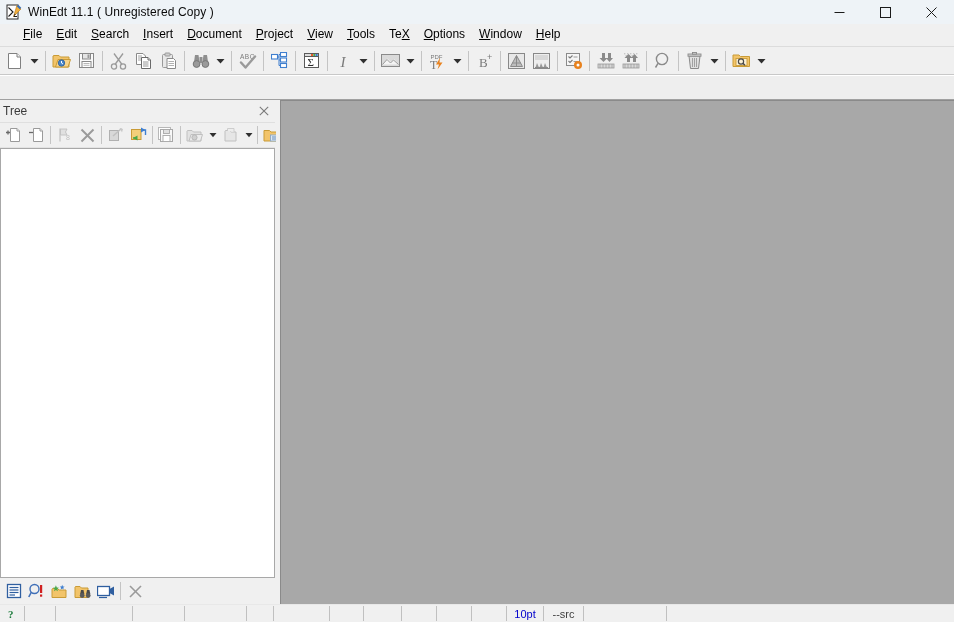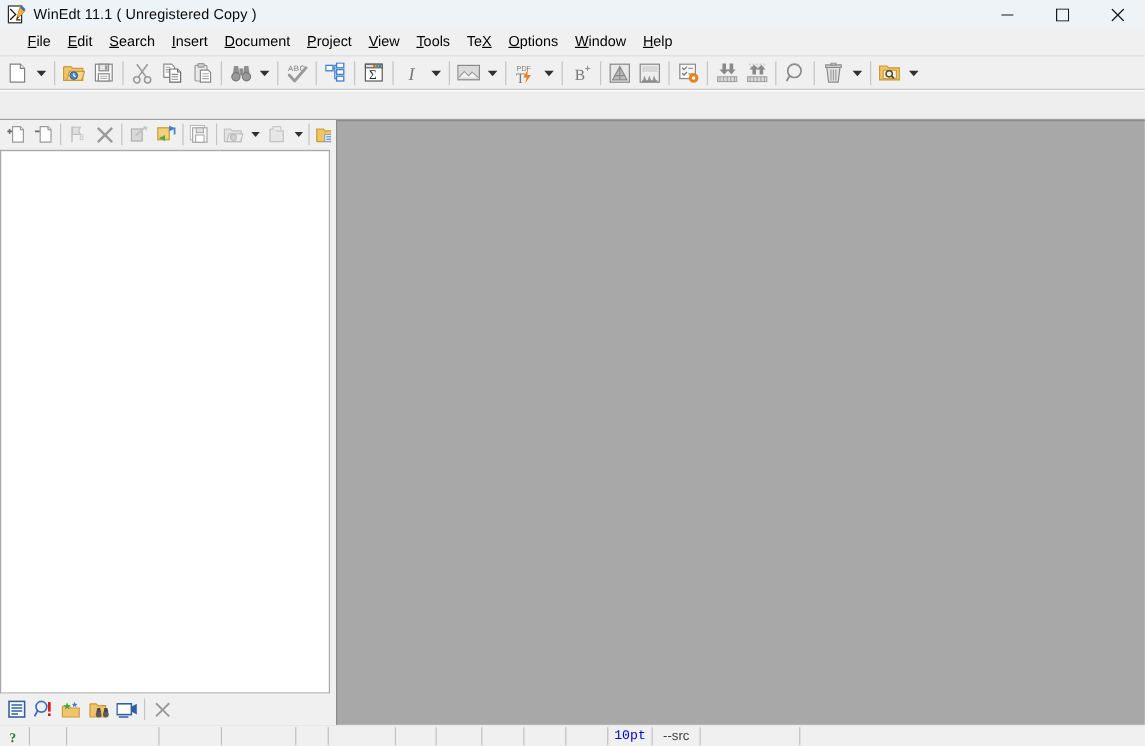--- a/index.html
+++ b/index.html
@@ -235,21 +235,21 @@
     align-items: center;
     justify-content: center;
     border-right: 1px solid #c0c0c0;
     font-size: 11px;
     color: #000;
     white-space: nowrap;
     overflow: hidden;
     flex: none;
   }
   .sb-cell.first { border-right: 1px solid #c0c0c0; }
-  .sb-accent { color: #0000cc; font-family: Liberation Mono, monospace; }
+  .sb-accent { color: #0000cc; }
   .sb-gray { color: #404040; }
 </style>
 </head>
 <body>
 
 <div id="app">
 
   <div class="titlebar">
     <div class="title-icon">
       <svg width="18" height="18" viewBox="0 0 18 18">
@@ -570,20 +570,29 @@
         </svg>
     </div>
   </div>
 
   <div class="toolbar-strip empty"></div>
 
   <div class="body-area">
 
     <div class="tree-panel">
 
+      <div class="tree-header">
+        <div class="tree-title">Tree</div>
+        <div class="tree-close">
+          <svg width="10" height="10" viewBox="0 0 10 10">
+            <line x1="0.8" y1="0.8" x2="9.2" y2="9.2" stroke="#7a7a7a" stroke-width="1.1"></line>
+            <line x1="9.2" y1="0.8" x2="0.8" y2="9.2" stroke="#7a7a7a" stroke-width="1.1"></line>
+          </svg>
+        </div>
+      </div>
 
       <div class="tree-toolbar">
         <div class="tb-btn">
           <svg width="16" height="16" viewBox="0 0 16 16">
             <path d="M4.5 1.5 L11 1.5 L13.5 4 L13.5 14.5 L4.5 14.5 Z" fill="#ffffff" stroke="#9a9a9a" stroke-width="1"></path>
             <path d="M11 1.5 L11 4 L13.5 4" fill="#f0f0f0" stroke="#9a9a9a" stroke-width="1"></path>
             <path d="M2 3.5 L2 7.5 M0 5.5 L4 5.5" stroke="#6a6a6a" stroke-width="1.3"></path>
           </svg>
         </div>
         <div class="tb-btn">

